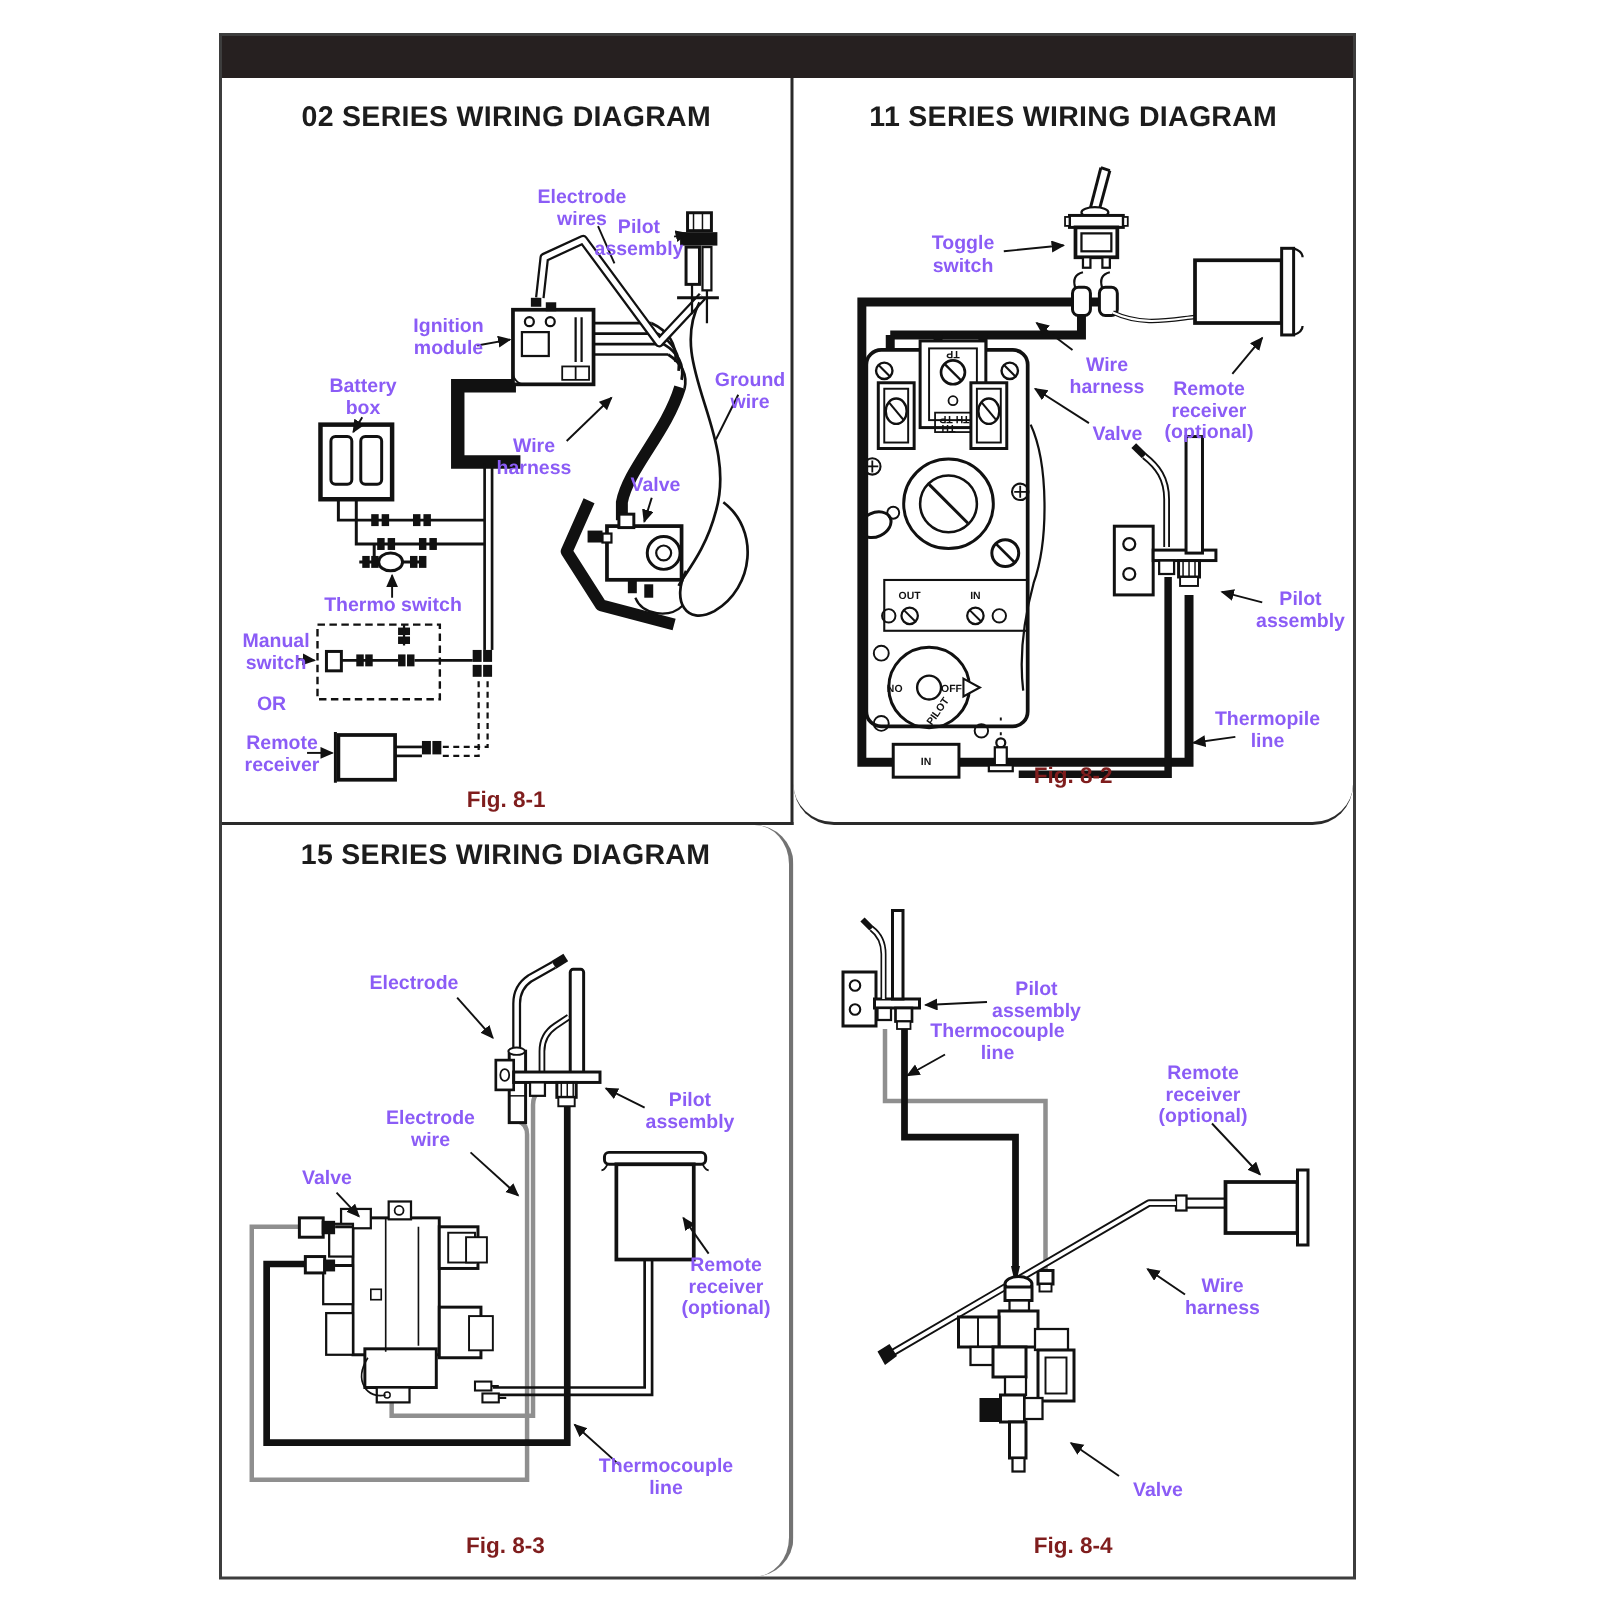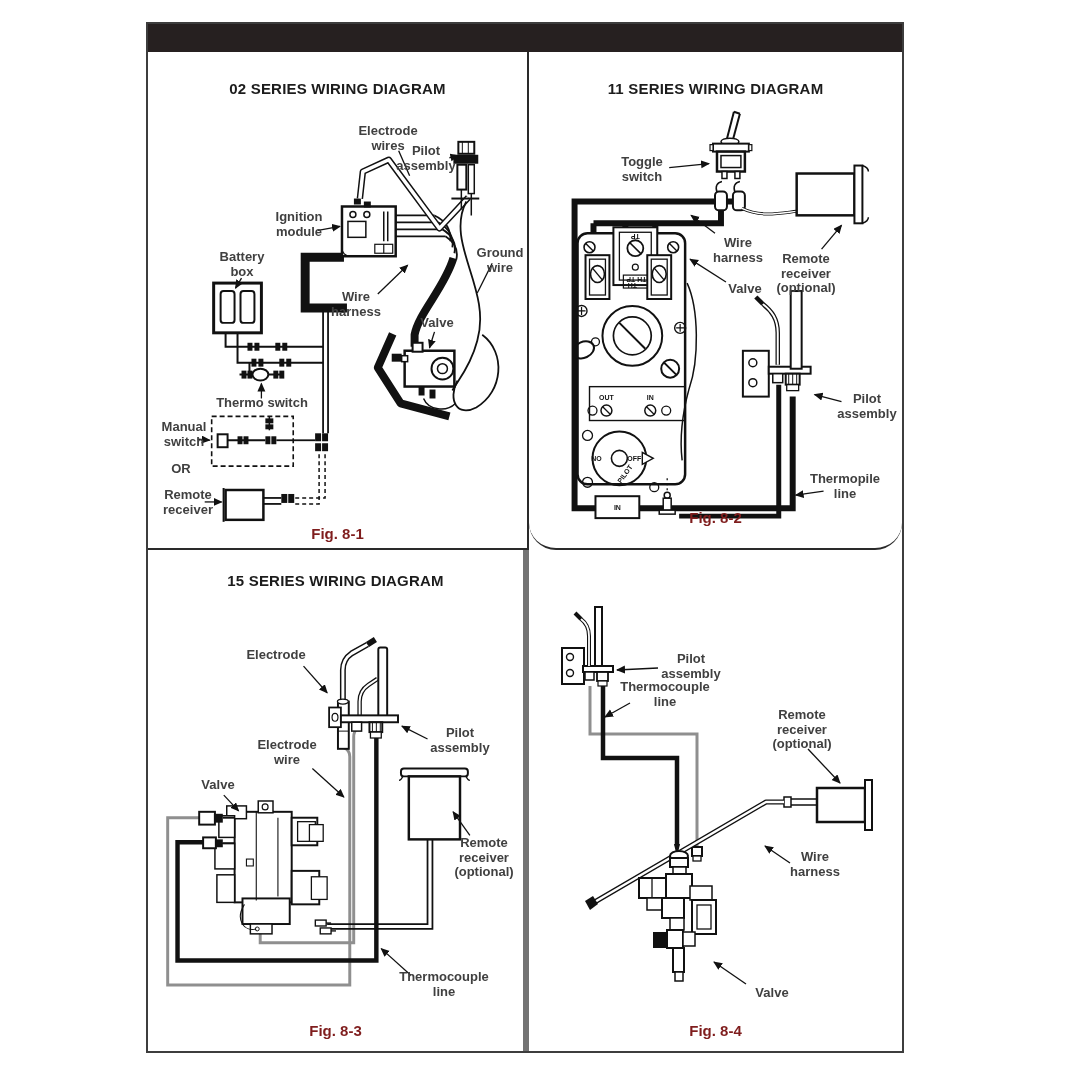--- a/index.html
+++ b/index.html
@@ -6,26 +6,26 @@
   .canvas{position:relative;width:1080px;height:1080px;background:#fff;overflow:hidden;
           font-family:"Liberation Sans",sans-serif;color:#1a1a1a;}
   .frame{position:absolute;left:146px;top:22px;width:758px;height:1031px;
          border:2px solid #3d3d3d;box-sizing:border-box;background:#fff;}
   .topbar{position:absolute;left:0;top:0;width:100%;height:28px;background:#262020;}
   .grid{position:absolute;left:0;top:28px;right:0;bottom:0;display:grid;
         grid-template-columns:381px 1fr;grid-template-rows:498px 1fr;}
   .quad{position:relative;overflow:hidden;}
   .q1{border-right:2px solid #2a2a2a;border-bottom:2px solid #2a2a2a;}
   .q2{border-bottom:2px solid #2a2a2a;border-radius:27px;}
-  .q3{border-right:6px solid #737373;}
-  .qtitle{position:absolute;left:0;right:0;margin:12px;text-align:center;
-          font-size:15px;font-weight:bold;color:#1c1c1c;letter-spacing:.2px;}
+  .q3{border-right:3px solid #737373;border-radius:26px;}
+  .qtitle{position:absolute;left:0;right:0;margin:0;text-align:center;
+          font-size:19px;font-weight:bold;color:#1c1c1c;letter-spacing:.2px;}
   .art{position:absolute;left:0;top:0;width:100%;height:100%;}
   .lbl{position:absolute;transform:translateX(-50%);white-space:pre-line;text-align:center;
-       font-weight:bold;font-size:13px;line-height:1.12;color:#404040;}
+       font-weight:bold;font-size:13px;line-height:1.12;color:#8b5cf6;}
   .figlbl{position:absolute;left:50%;transform:translateX(-50%);
           font-size:15px;font-weight:bold;color:#7f1d1d;}
   .vt{font:bold 7px "Liberation Sans",sans-serif;fill:#111;}
   svg .o{fill:none;stroke:#111;}
   svg .w{fill:#fff;stroke:#111;}
   svg .b{fill:#111;stroke:none;}
   svg .g{fill:none;stroke:#8f8f8f;}
 </style>
 </head>
 <body>

